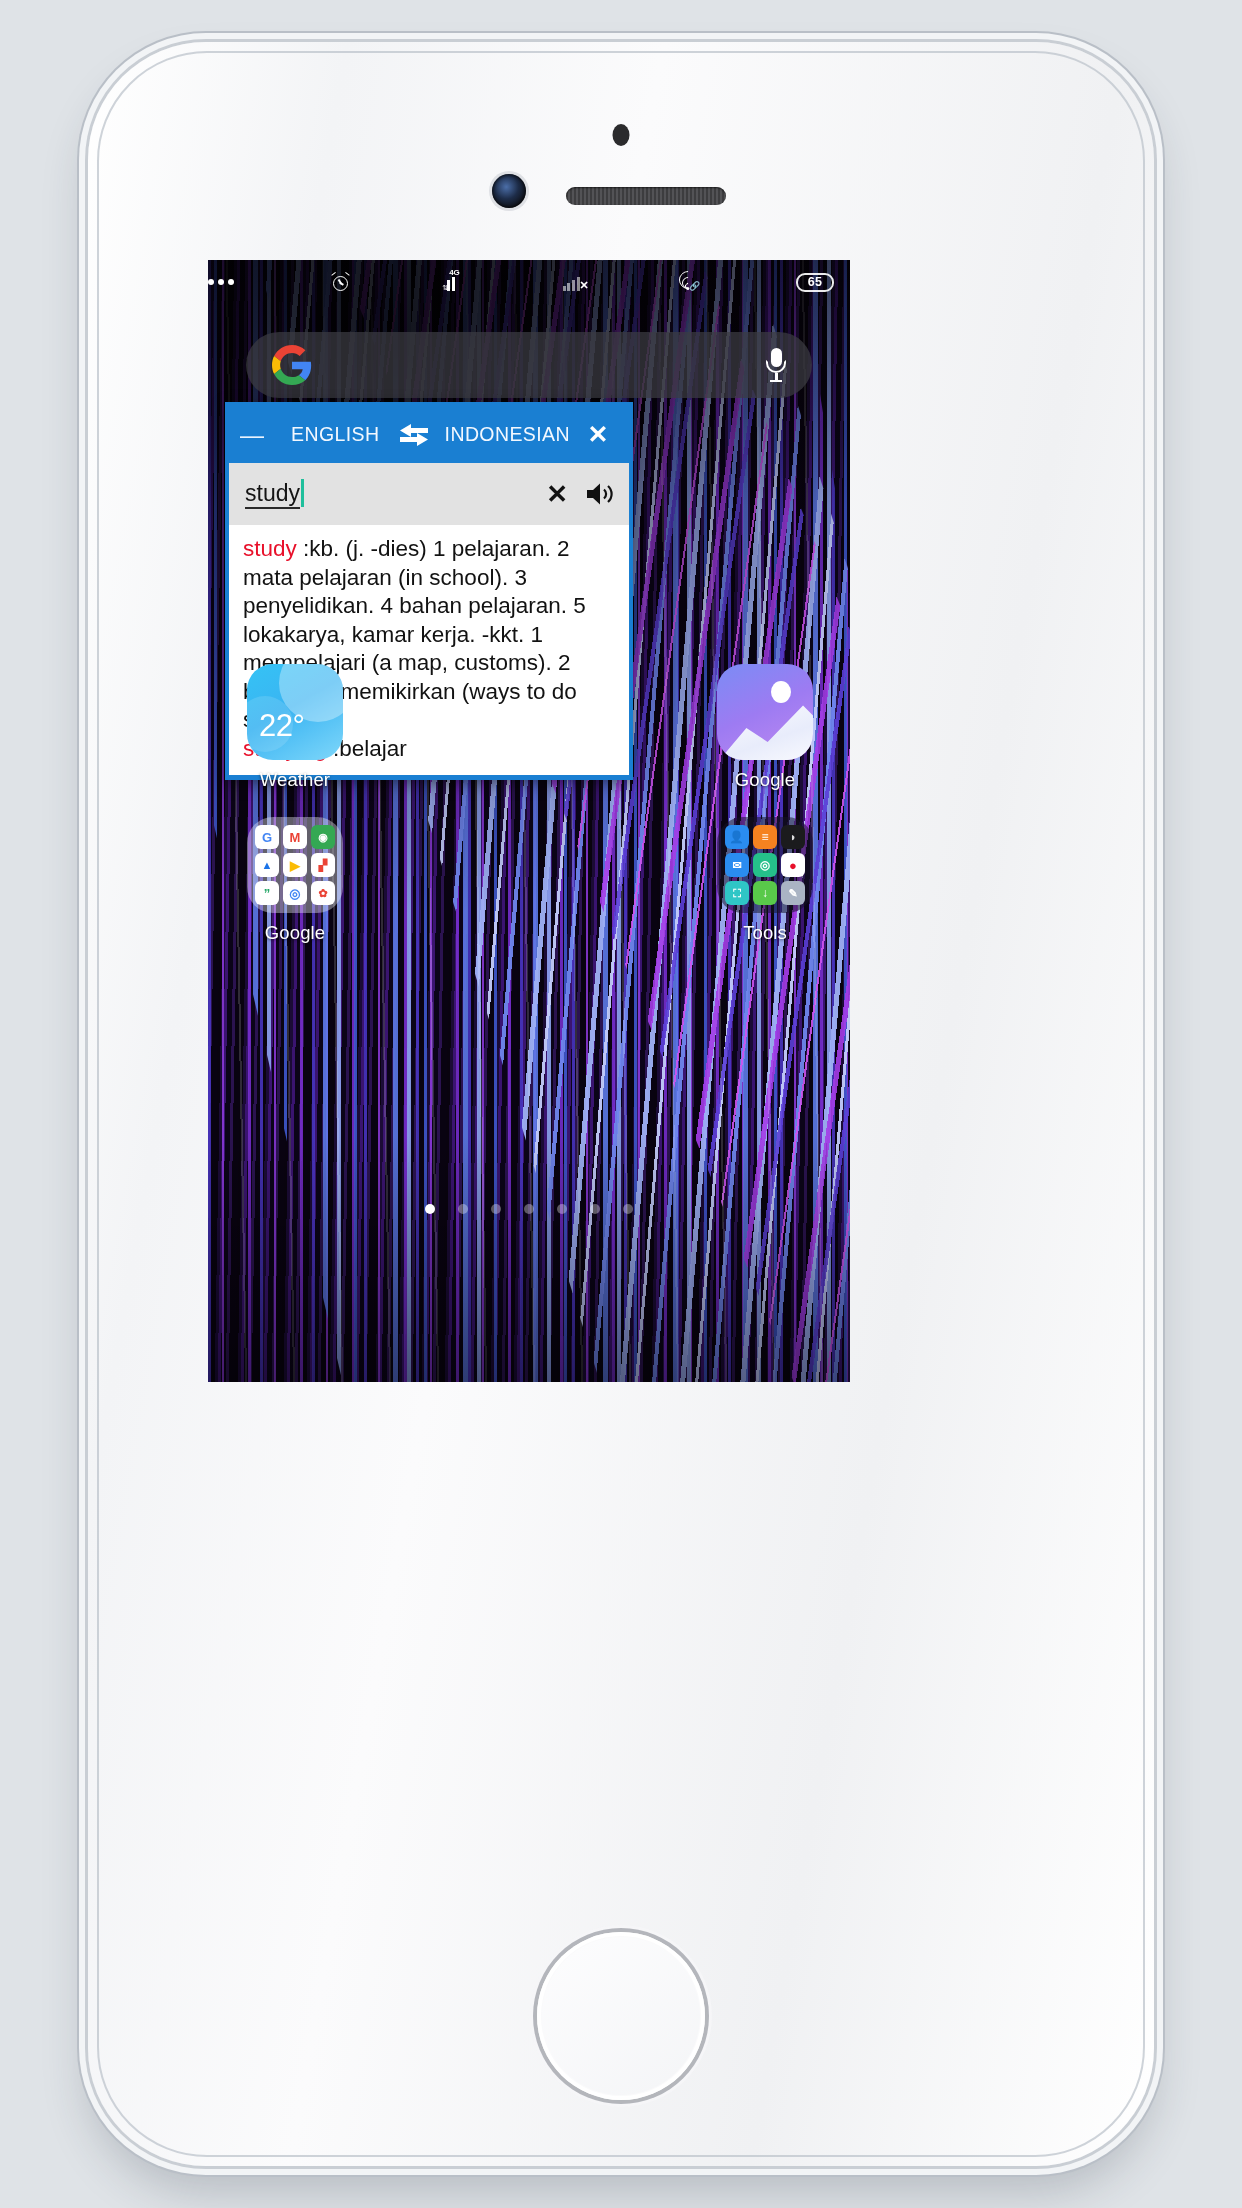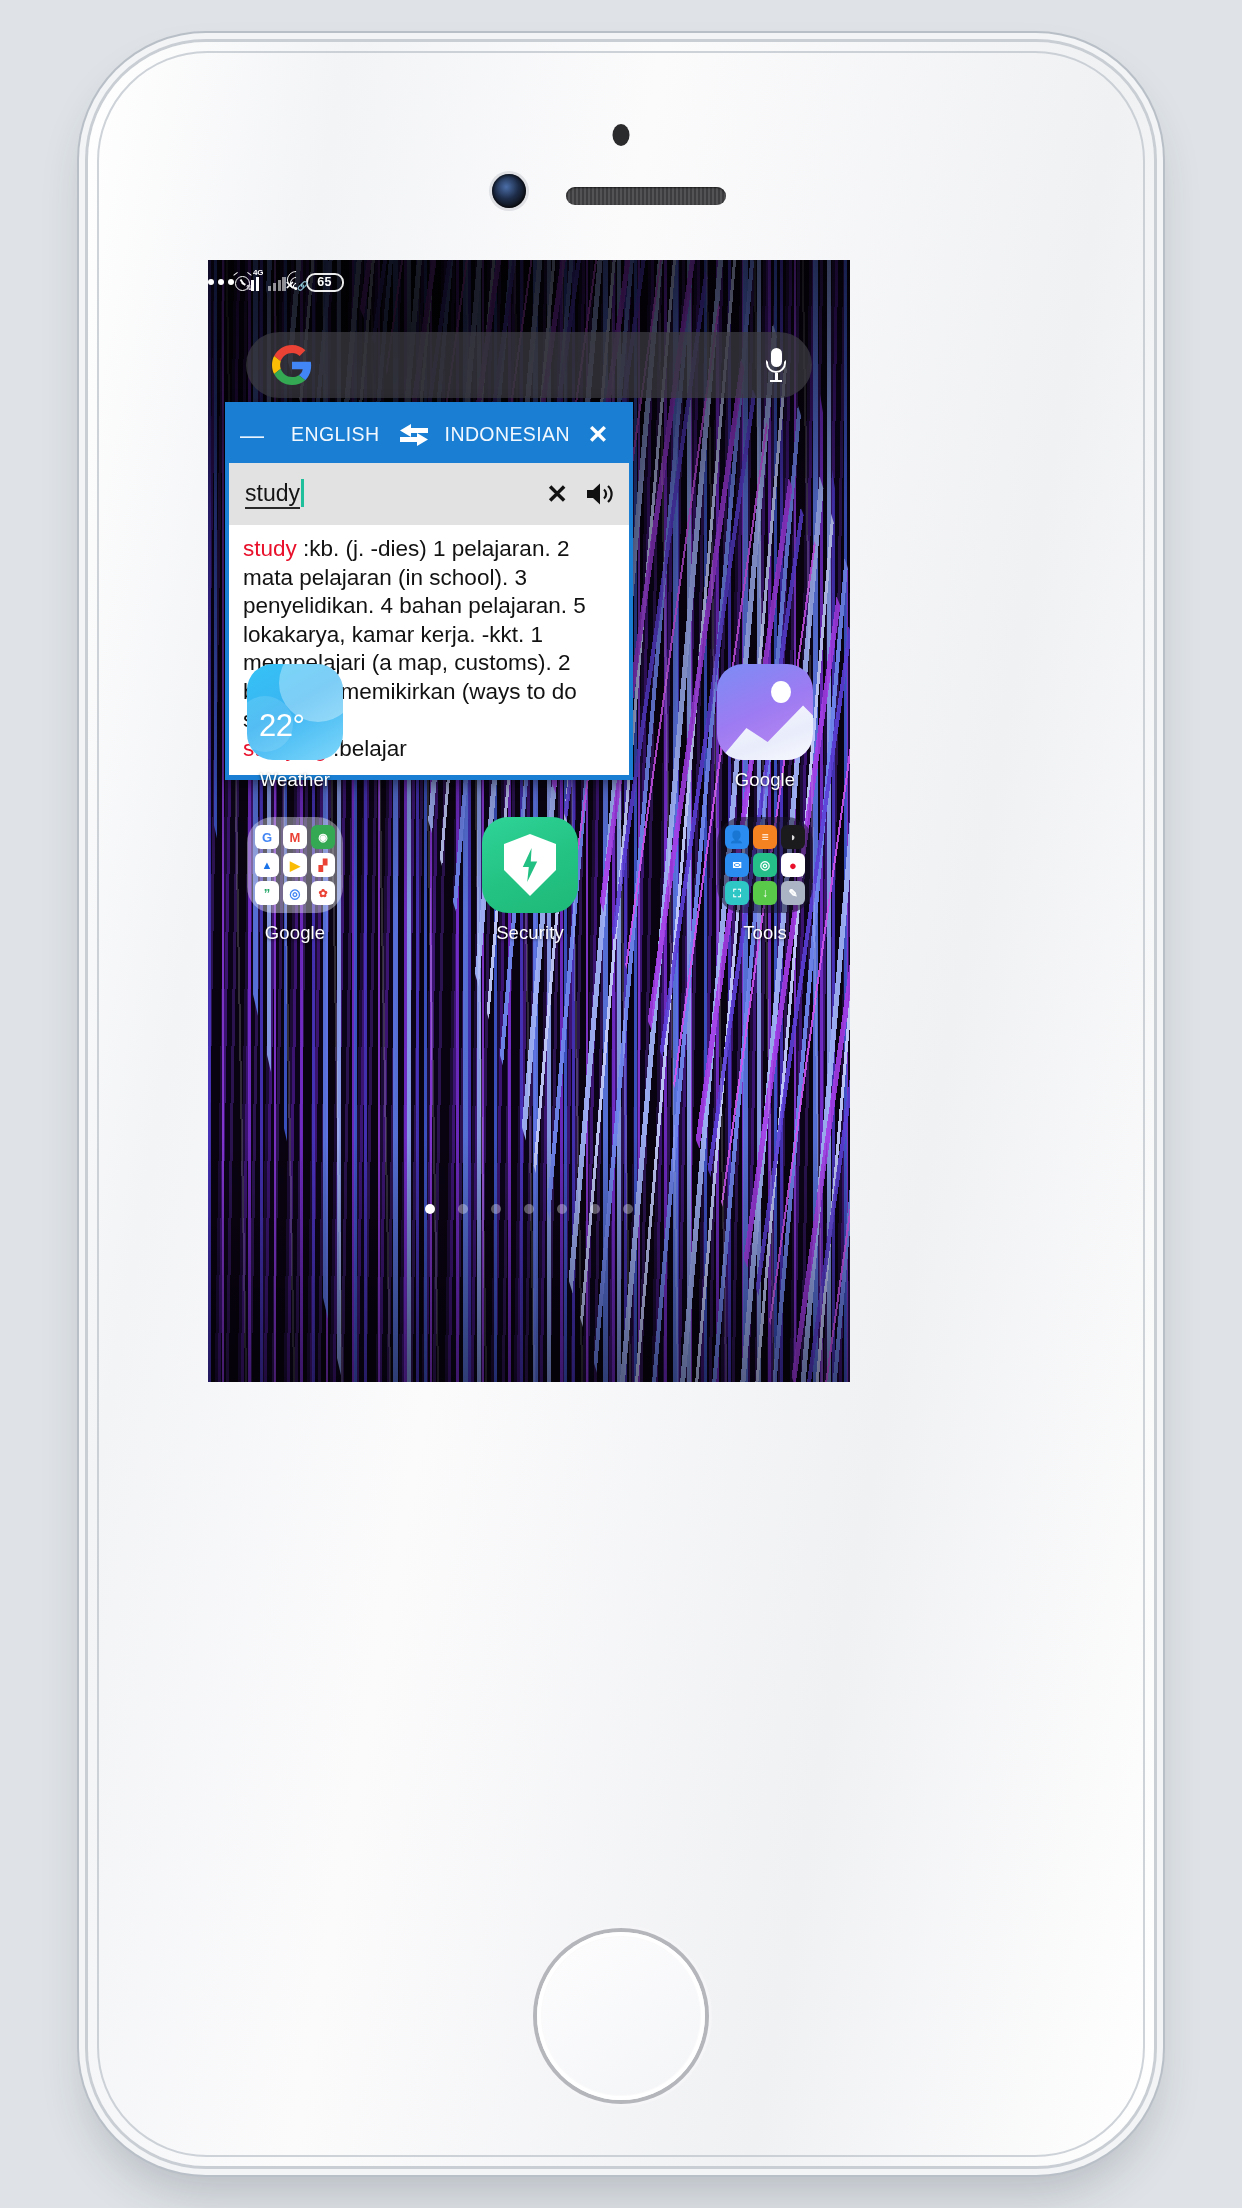--- a/index.html
+++ b/index.html
@@ -127,21 +127,21 @@
   .wall .vignette{
     position:absolute; inset:0;
     background:
       radial-gradient(120% 70% at 30% 8%, rgba(0,0,0,.82) 0%, rgba(0,0,0,.25) 48%, rgba(0,0,0,0) 72%),
       linear-gradient(180deg, rgba(0,0,0,.55) 0%, rgba(0,0,0,0) 22%, rgba(0,0,0,0) 78%, rgba(0,0,0,.45) 100%);
   }
 
   
   #statusbar{
     position:absolute; left:0; top:0; width:100%; height:44px;
-    display:flex; align-items:center; justify-content:flex-start;
+    display:flex; align-items:center; justify-content:space-between;
     padding-right:16px; color:#fff;
   }
   .sb-dots{ display:flex; gap:4px; align-items:center; }
   .sb-dots i{ width:6px;height:6px;border-radius:50%;background:#fff;display:block; }
 
   .sb-alarm{ position:relative; width:17px; height:17px; }
   .sb-alarm .bell{
     position:absolute; left:1px; top:2px; width:15px; height:15px;
     border:1.7px solid #fff; border-radius:50%;
   }
@@ -514,27 +514,20 @@
                 <span class="fi" style="color:#FBBC05">▶</span>
                 <span class="fi" style="color:#EA4335;font-size:11px">▞</span>
                 <span class="fi" style="color:#1DA462">”</span>
                 <span class="fi" style="color:#4285F4">◎</span>
                 <span class="fi" style="color:#EA4335;font-size:11px">✿</span>
               </div>
             </div>
             <div class="applabel">Google</div>
           </div>
 
-          <div class="app">
-            <div class="icon ic-security">
-              <span class="shield"></span>
-                <span class="bolt"></span>
-            </div>
-            <div class="applabel">Security</div>
-          </div>
 
           <div class="app">
             <div class="icon ic-folder dark">
               <div class="fgrid">
                 <span class="fi" style="background:#2a8cf0;font-size:12px">👤</span>
                 <span class="fi" style="background:#f58220;font-size:12px">≡</span>
                 <span class="fi" style="background:#1b1b1d;font-size:12px;color:#ddd">◗</span>
                 <span class="fi" style="background:#2a8cf0;font-size:11px">✉</span>
                 <span class="fi" style="background:#25c08a;font-size:12px">◎</span>
                 <span class="fi" style="background:#ffffff;color:#e8102a;font-size:13px">●</span>

